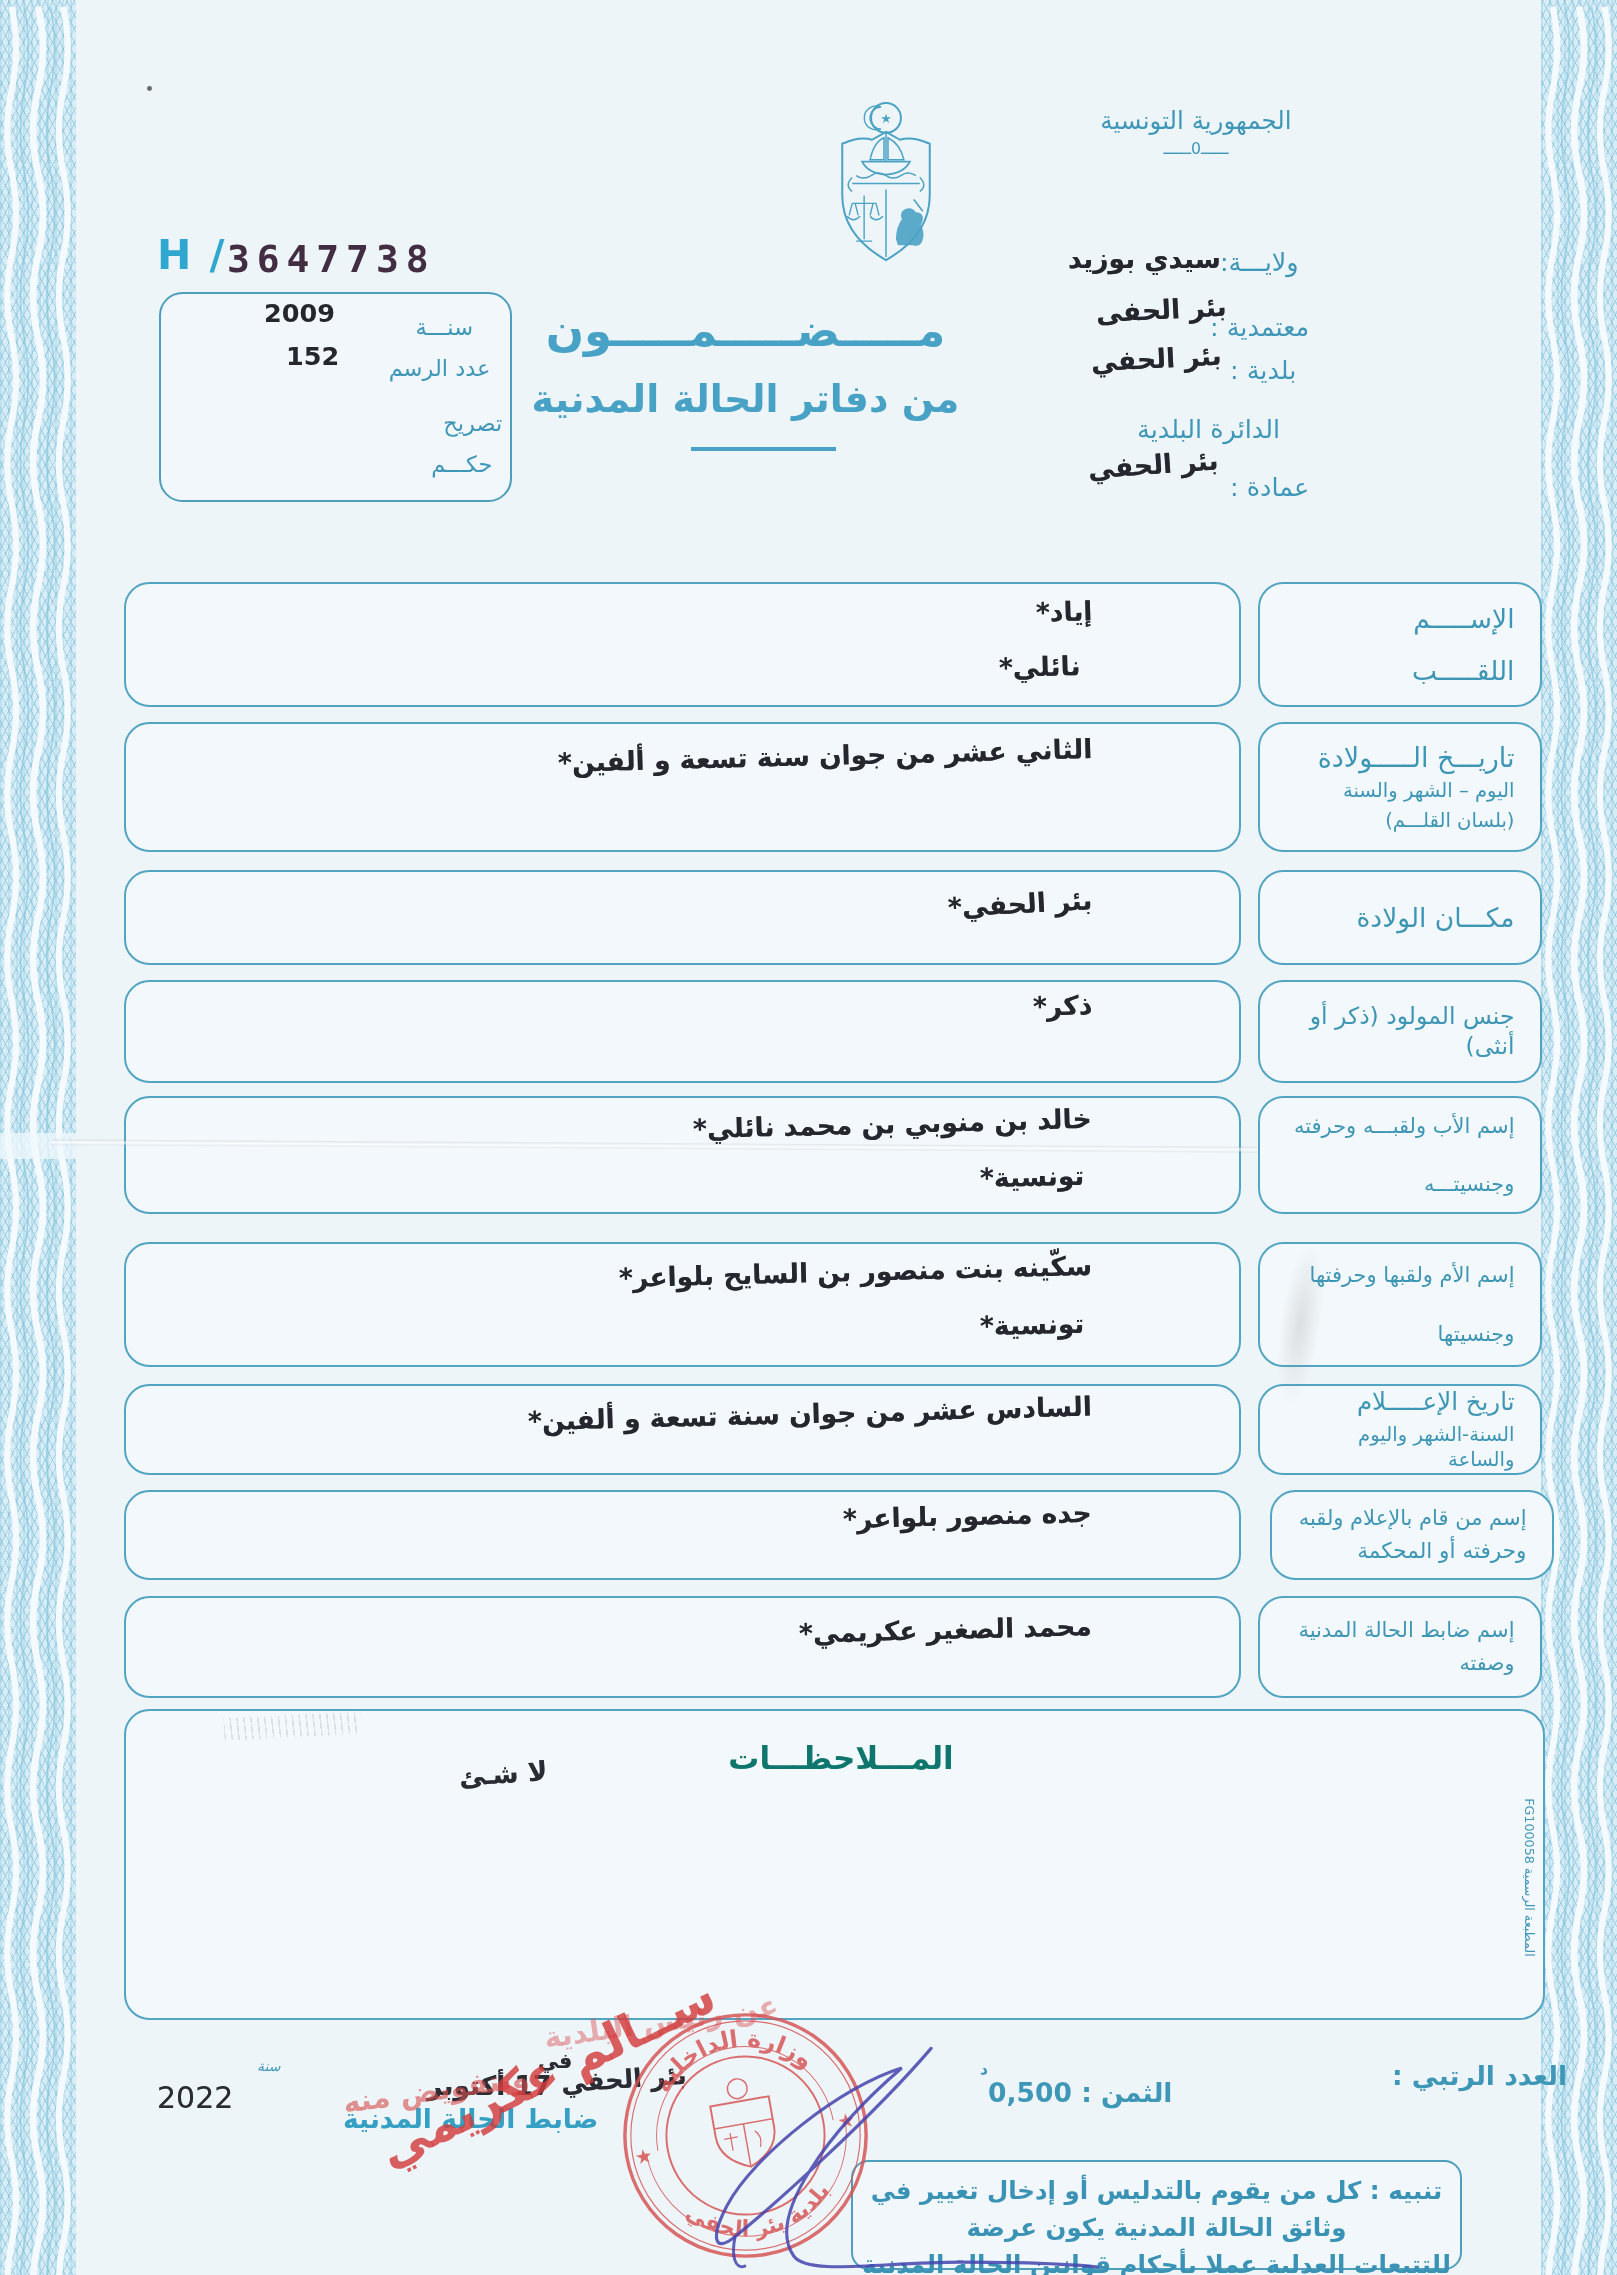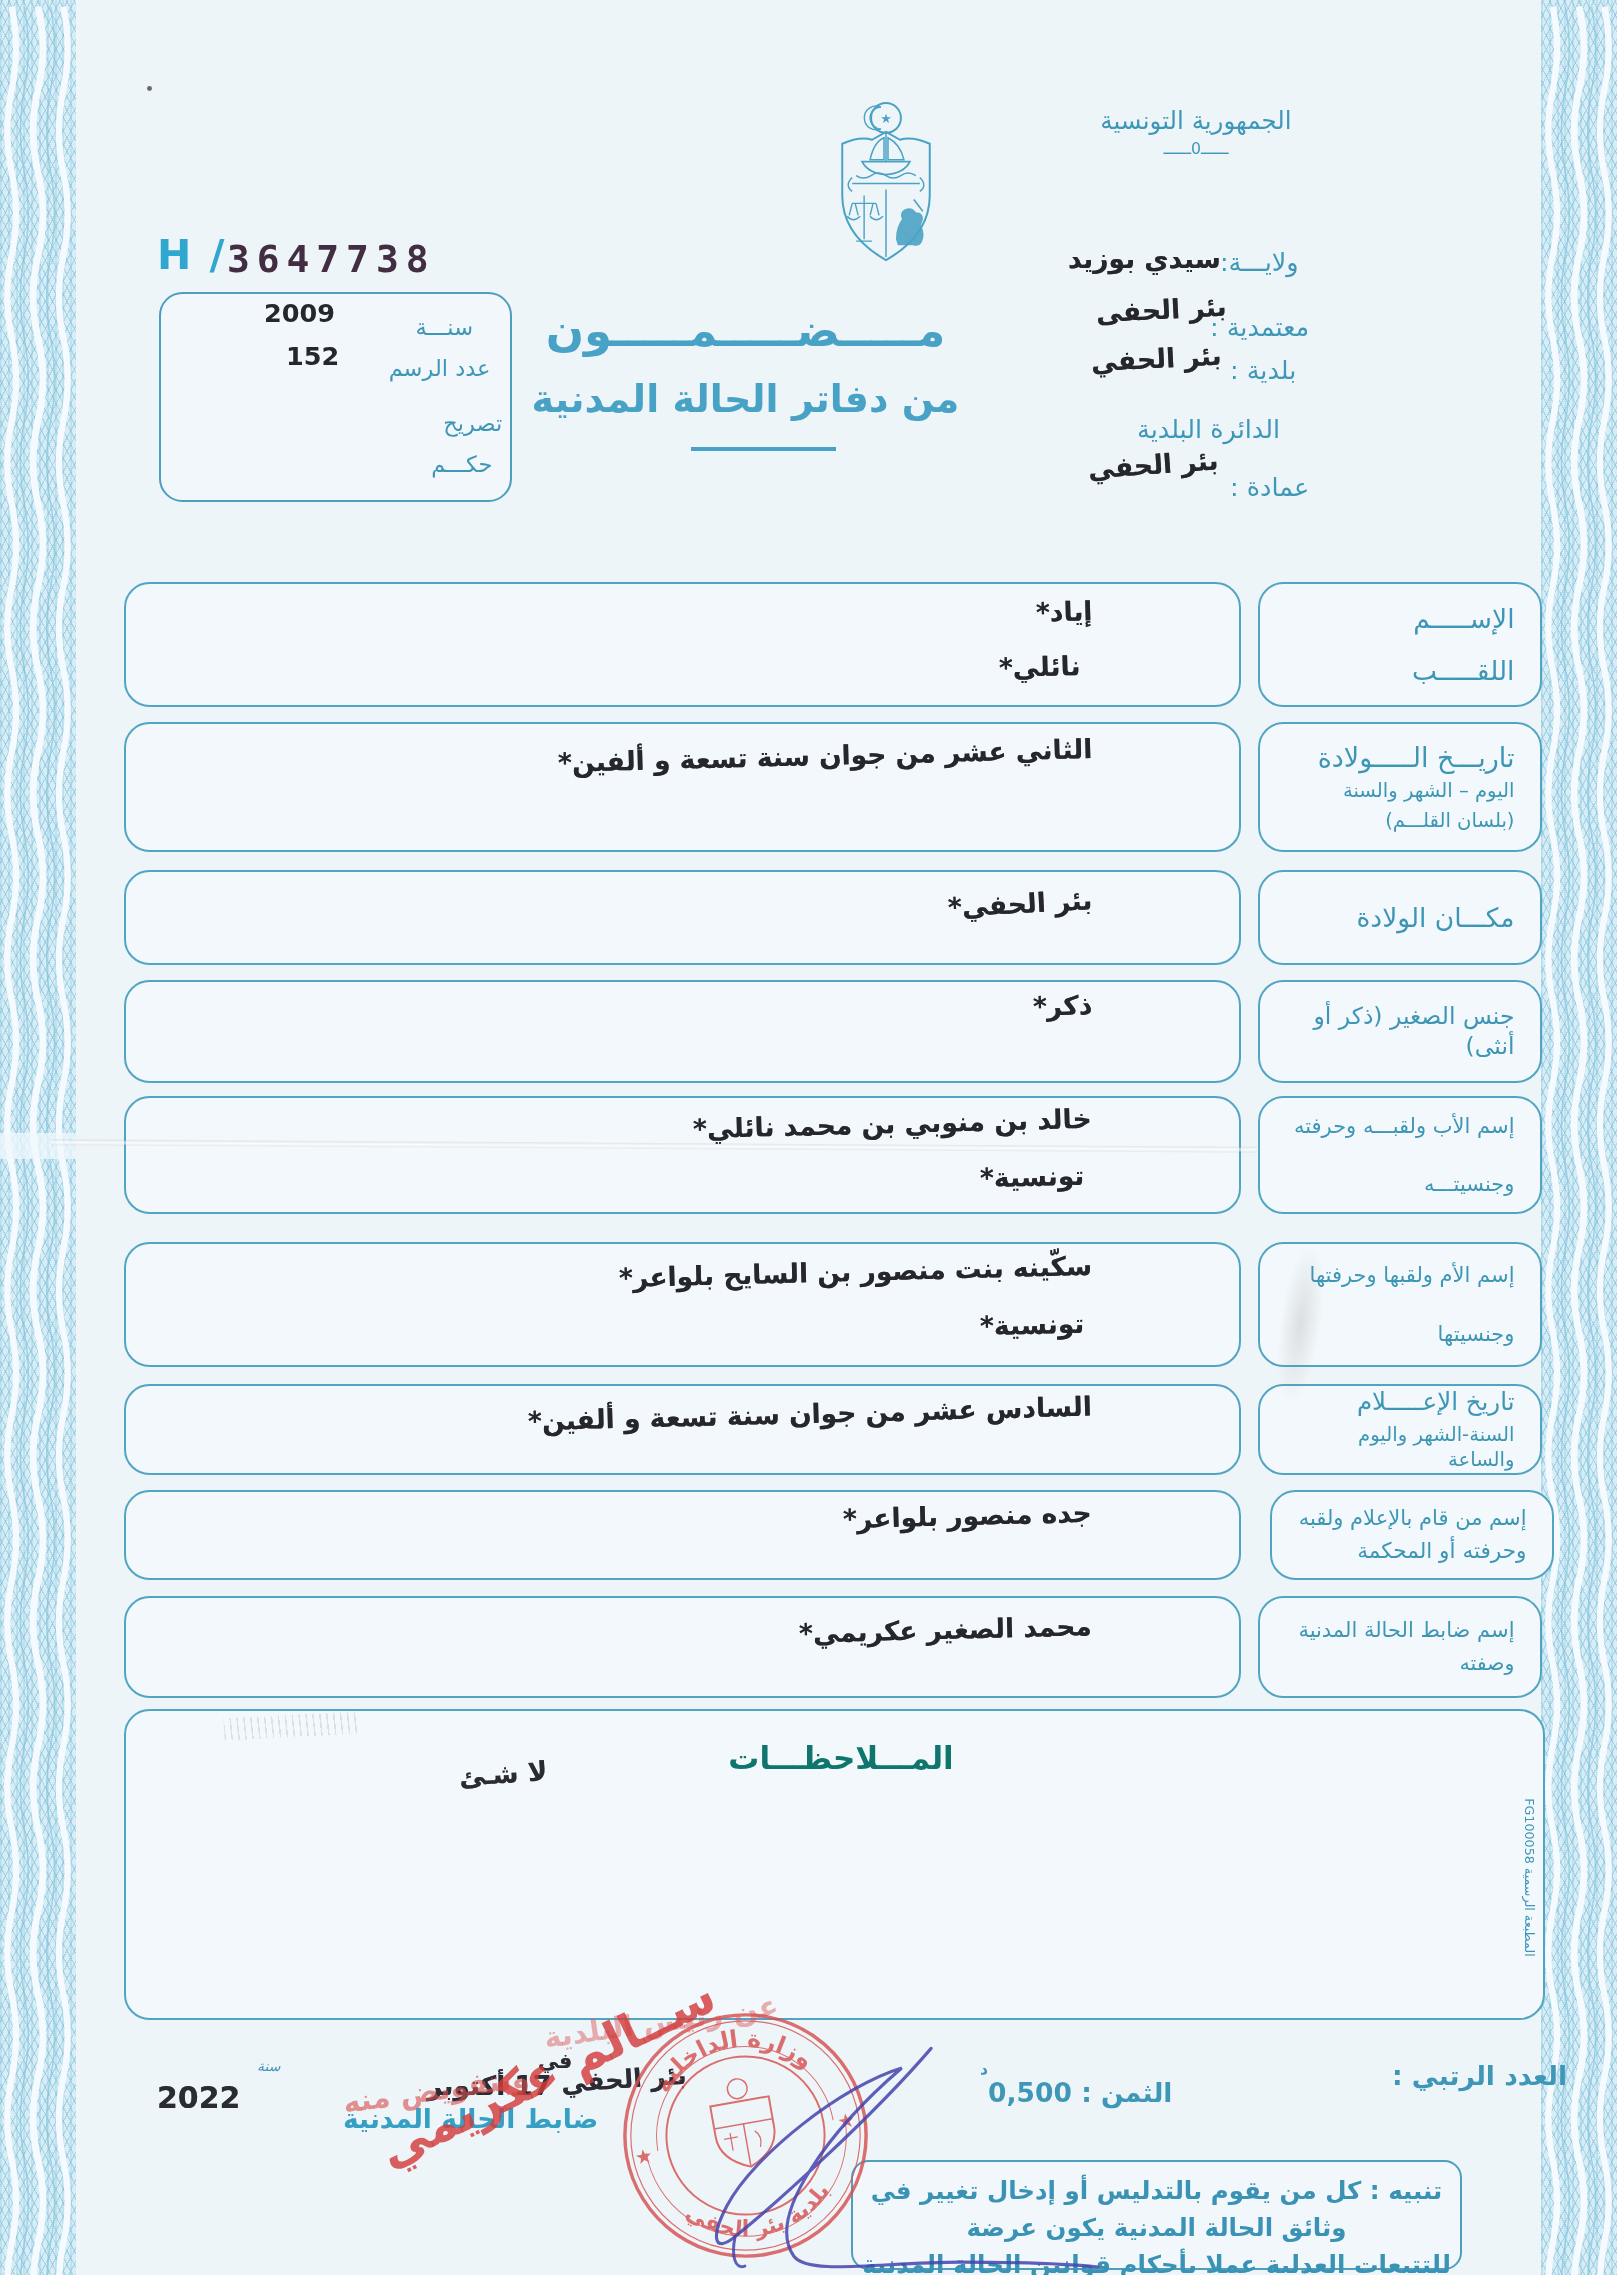--- a/index.html
+++ b/index.html
@@ -169,21 +169,21 @@
     <div class="lbox">
       <div class="lab big">مكـــان الولادة</div>
     </div>
   </div>
 
   <div class="abs" style="left:0;top:980px;width:1617px;height:103px;">
     <div class="vbox">
       <div class="val" style="top:7.8px;">ذكر*</div>
     </div>
     <div class="lbox">
-      <div class="lab" style="font-size:23.5px;">جنس الصغير (ذكر أو أنثى)</div>
+      <div class="lab" style="font-size:23.5px;">جنس المولود (ذكر أو أنثى)</div>
     </div>
   </div>
 
   <div class="abs" style="left:0;top:1096px;width:1617px;height:118px;">
     <div class="vbox">
       <div class="val" style="top:9.8px;">خالد بن منوبي بن محمد نائلي*</div>
       <div class="val" style="top:63px;right:155px;">تونسية*</div>
     </div>
     <div class="lbox" style="gap:31px;">
       <div class="lab">إسم الأب ولقبـــه وحرفته</div>
@@ -235,21 +235,21 @@
   <div class="crease"></div>
   <div class="smudge"></div>
 
   <div class="abs" id="notes-box">
     <div class="pencil" style="left:98px;top:3.9px;"></div>
     <div class="abs rtl" style="left:568px;top:29px;width:294px;text-align:center;font-size:31px;font-weight:bold;color:#0f766e;">المـــلاحظـــات</div>
     <div class="abs rtl ink bold" style="left:333px;top:47px;font-size:26.5px;transform:rotate(-4deg);">لا شـئ</div>
   </div>
 
   <div class="abs rtl teal" style="left:257px;top:2058px;font-size:14px;font-style:italic;">سنة</div>
-  <div class="abs ink" style="left:157px;top:2080px;font-size:30px;font-weight:700;">2022</div>
+  <div class="abs ink" style="left:157px;top:2080px;font-size:30px;font-weight:400;">2022</div>
 
   <div class="abs rtl ink" style="left:538px;top:2049px;font-size:20.6px;font-weight:bold;">في</div>
   <div class="abs rtl ink bold" style="left:561px;top:2064px;font-size:25.5px;transform:rotate(-4deg);">بئر الحفي</div>
   <div class="abs rtl ink bold" style="left:427px;top:2070px;font-size:26.5px;">17 أكتوبر</div>
   <div class="abs rtl" style="left:343px;top:2103px;font-size:26.5px;font-weight:bold;color:#35a0c4;">ضابط الحالة المدنية</div>
 
   <div class="abs rtl teal bold" style="left:1392px;top:2060px;font-size:26.5px;">العدد الرتبي :</div>
   <div class="abs rtl teal bold" style="left:980px;top:2060px;font-size:26.5px;">
     <span>الثمن :</span>
     <span>0,500</span><sup class="cur">د</sup>

